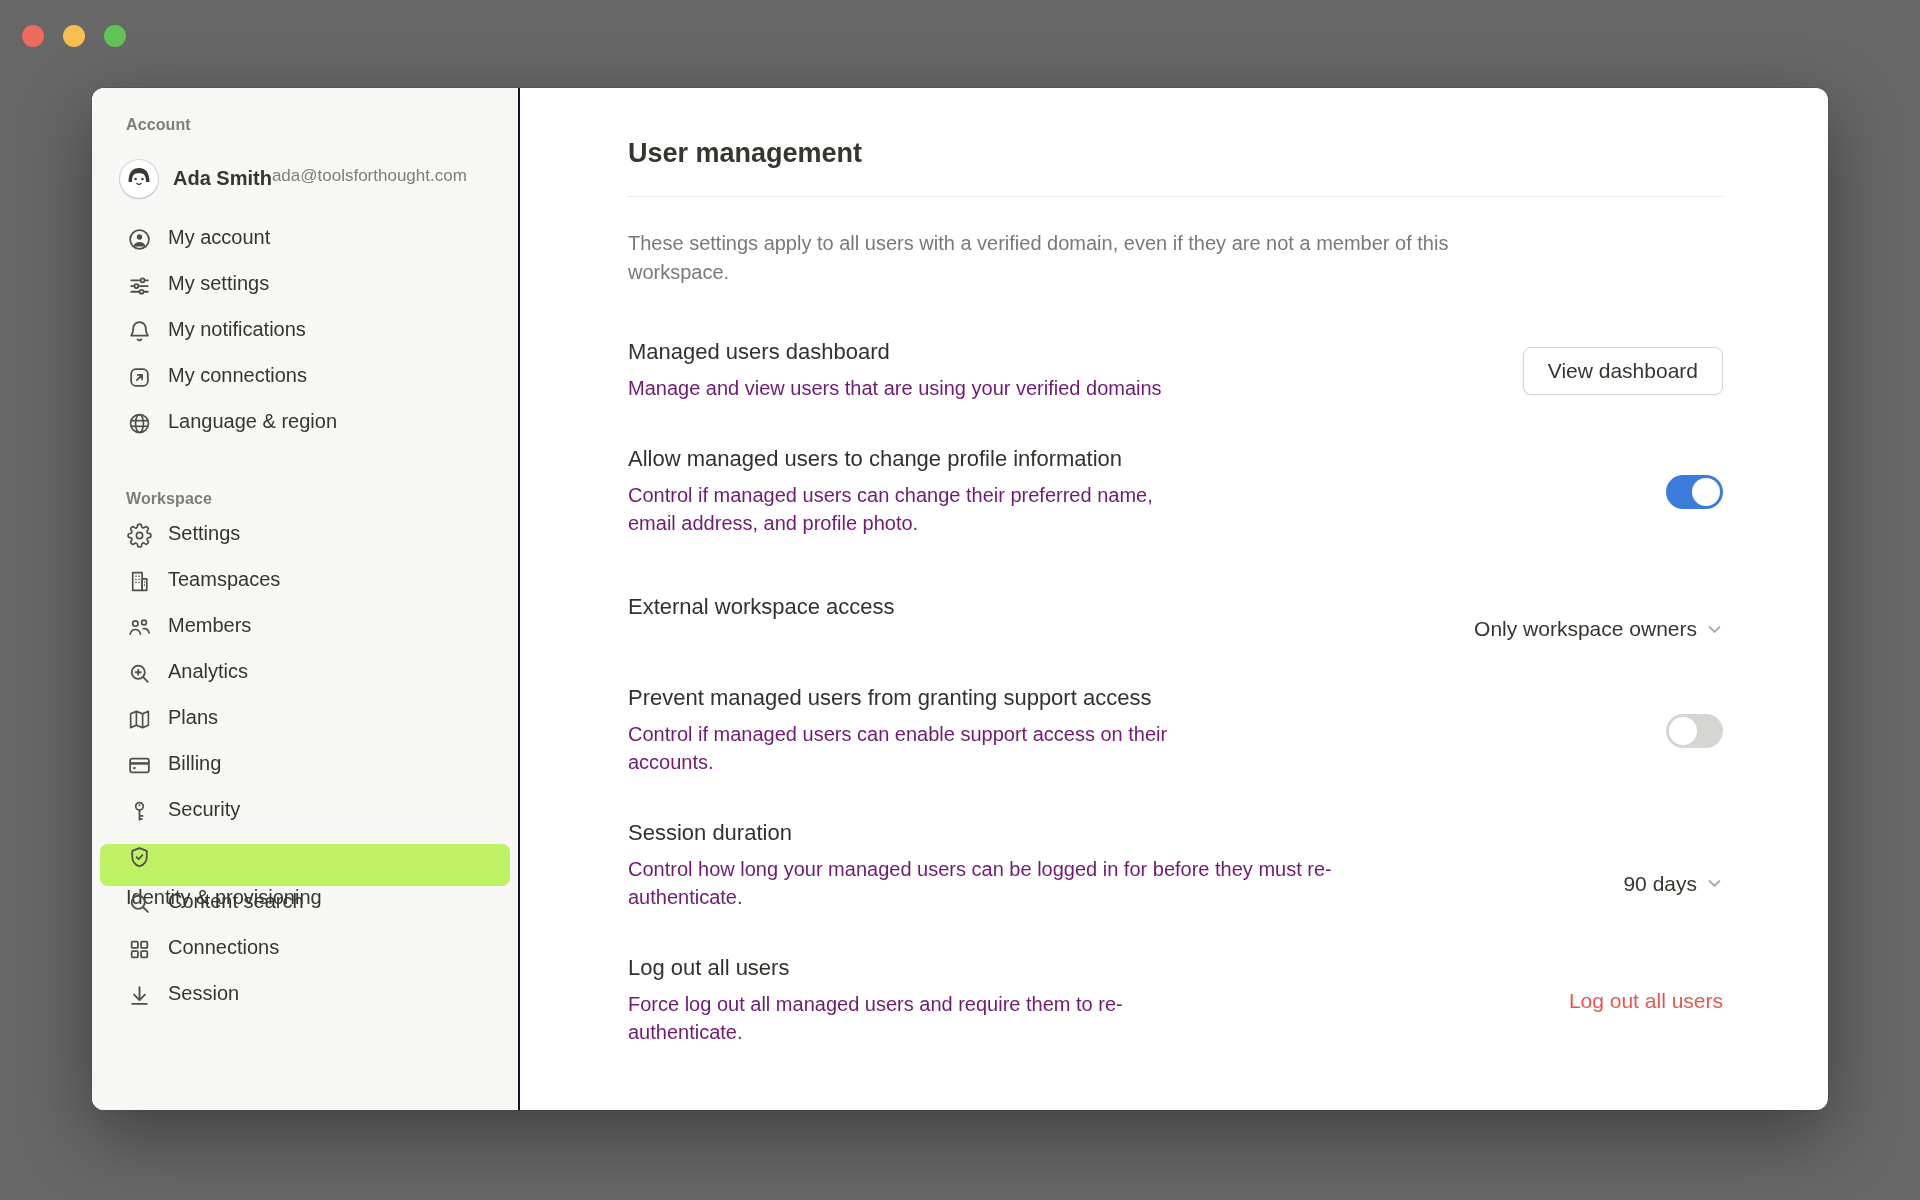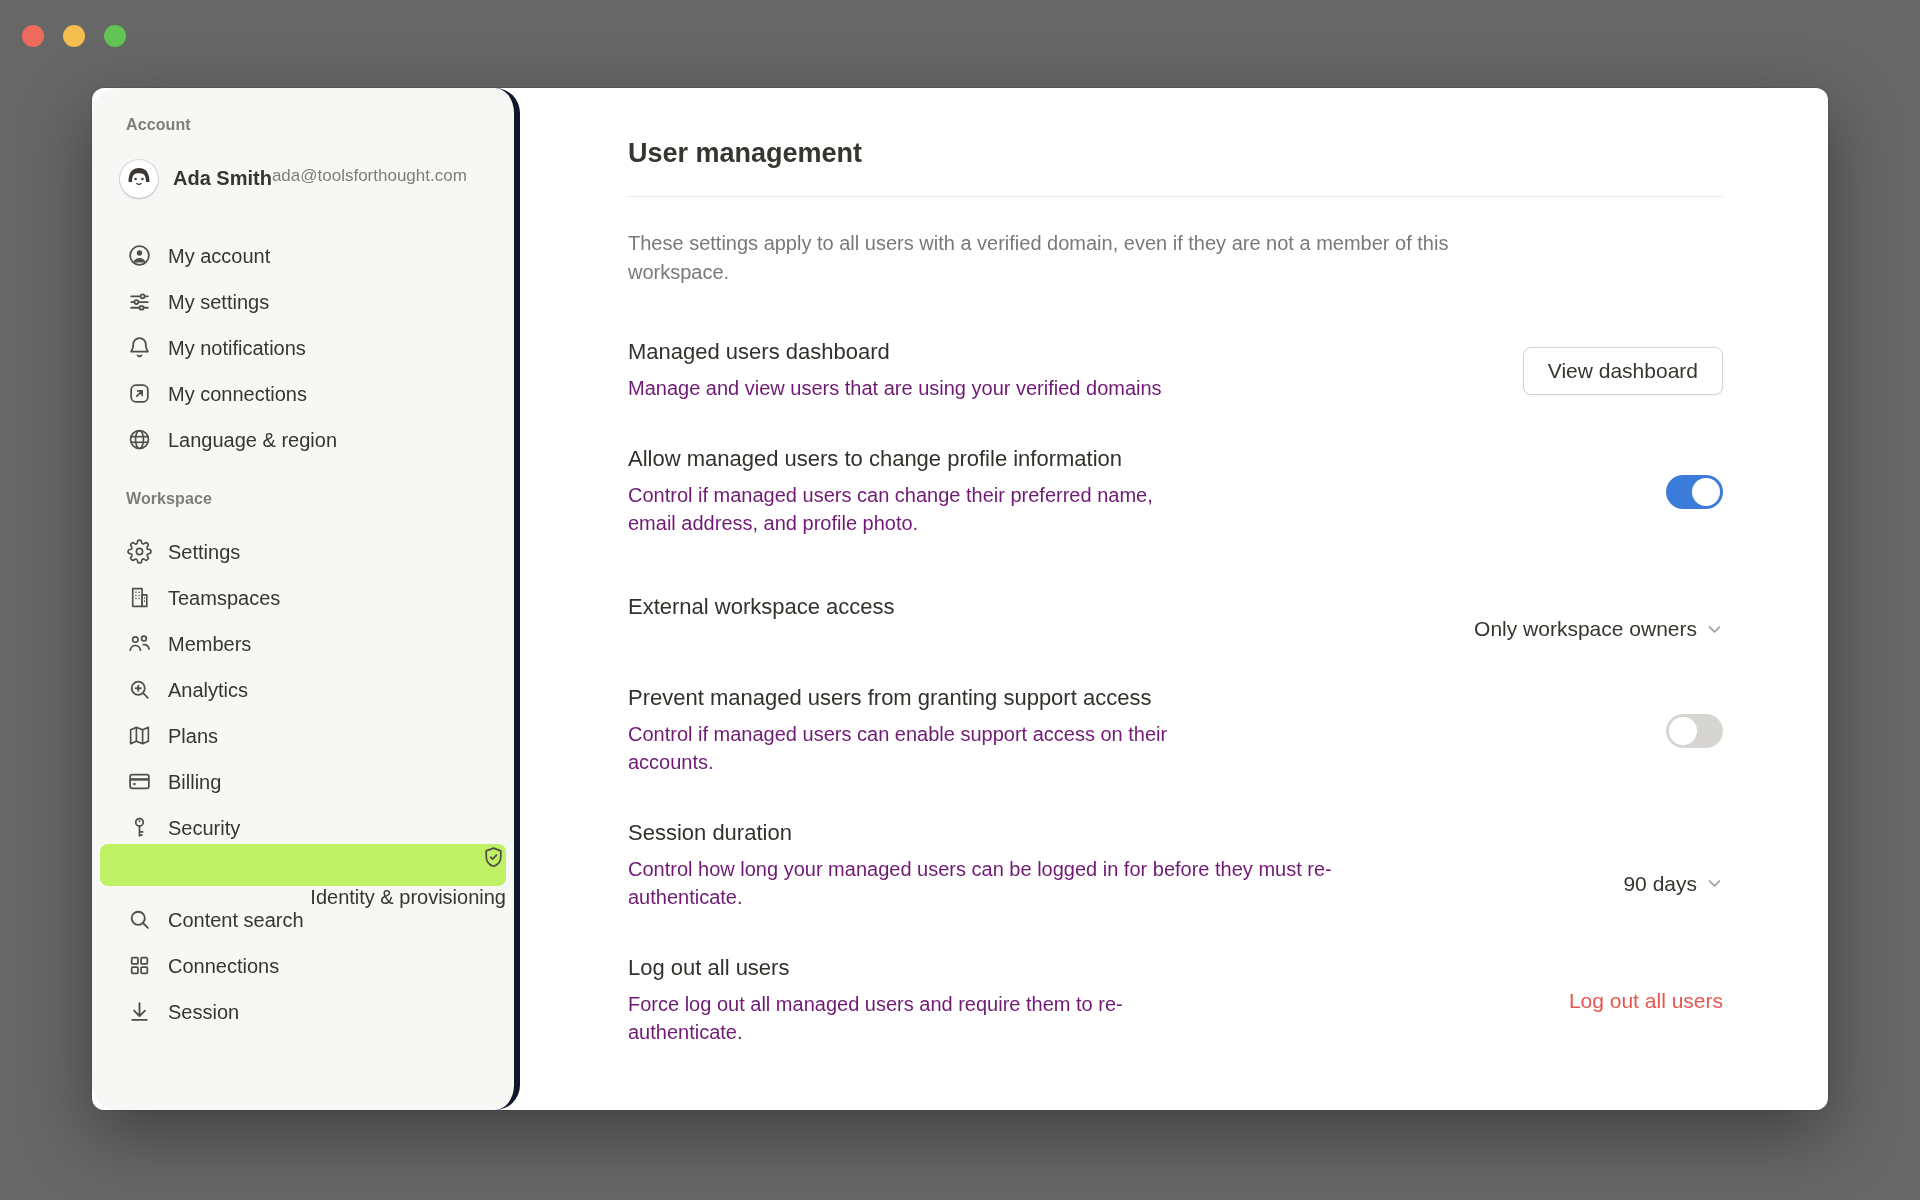--- a/index.html
+++ b/index.html
@@ -21,39 +21,39 @@
   .dialog {
     position:absolute; left:92px; top:88px; width:1736px; height:1022px;
     background:#ffffff; border-radius:12px; overflow:hidden;
     box-shadow:0 24px 70px rgba(0,0,0,.38), 0 0 0 1px rgba(0,0,0,.08);
     display:flex;
   }
 
   
   .sidebar {
     width:428px; min-width:428px; background:#f7f7f5; height:100%;
-    padding-top:28px; border-right:6px solid #0f172a; overflow:hidden;border-radius:25px;
+    padding-top:28px; border-right:2px solid #0f172a; overflow:hidden;
   }
   .section-label {
     margin:0 0 14px 34px; font-size:16px; font-weight:700; color:#7f7d78;
     letter-spacing:.1px;
   }
   .user-row {
     display:flex; align-items:center; gap:15px; margin:0 8px 16px 8px;
     padding:4px 0 4px 20px; height:62px; border-radius:8px;
   }
   .avatar { width:38px; height:38px; border-radius:50%; background:#ffffff;
     box-shadow:0 0 0 1px rgba(0,0,0,.12), 0 1px 2px rgba(0,0,0,.15);
     display:flex; align-items:center; justify-content:center; }
   .user-meta { display:flex; line-height:1.2; }
   .user-name { font-size:20px; font-weight:700; color:#37352f; margin-bottom:3px; }
   .user-email { font-size:17px; color:#7f7d78; }
   .nav { list-style:none; }
   .nav-item {
-    display:flex; align-items:flex-end; gap:16px; height:42px; margin:4px 8px;
+    display:flex; align-items:flex-start; gap:16px; height:42px; margin:4px 8px;
     padding-left:26px; border-radius:8px; font-size:20px; color:#37352f;
     cursor:pointer;
   }
   .nav-item .icon { width:26px; height:26px; display:flex; align-items:center;
     justify-content:center; color:#514f4b; flex:0 0 26px; }
   .nav-item.selected { background:#bef264; font-weight:400;flex-direction:column; }
   .nav-gap { height:34px; }
 
   
   .main { flex:1; padding:50px 105px 0 108px; overflow:hidden; }

